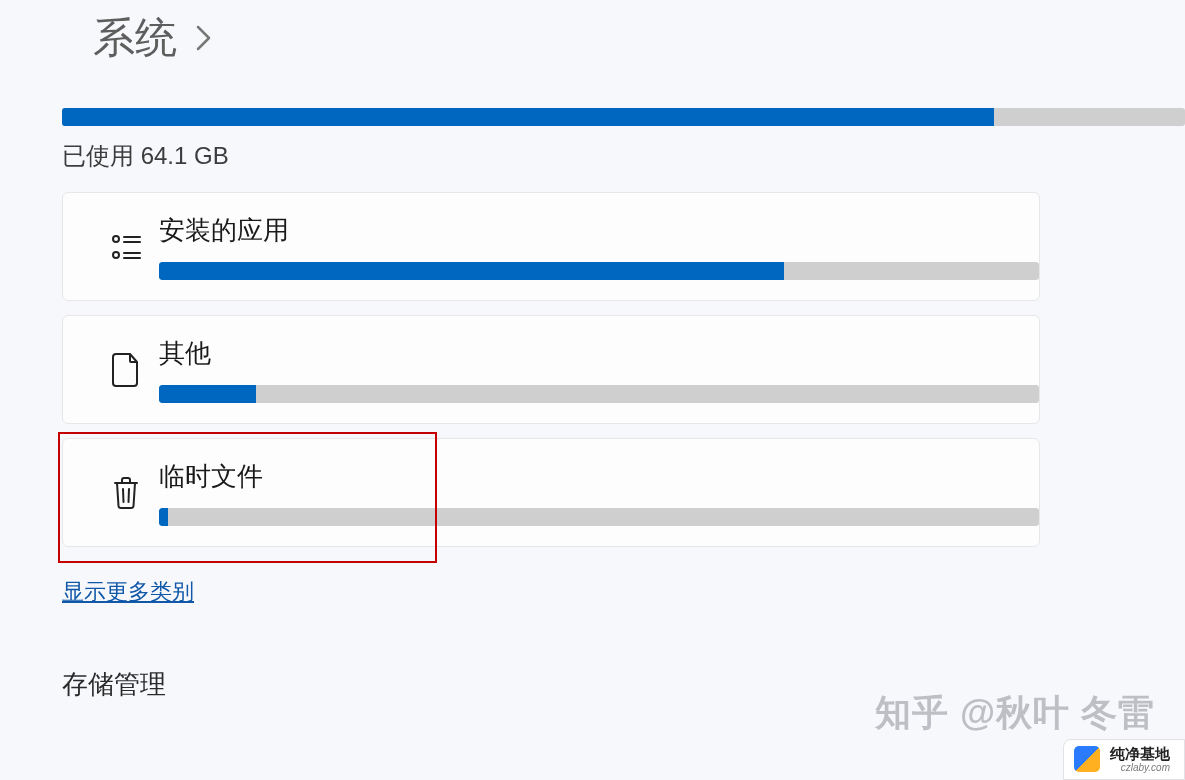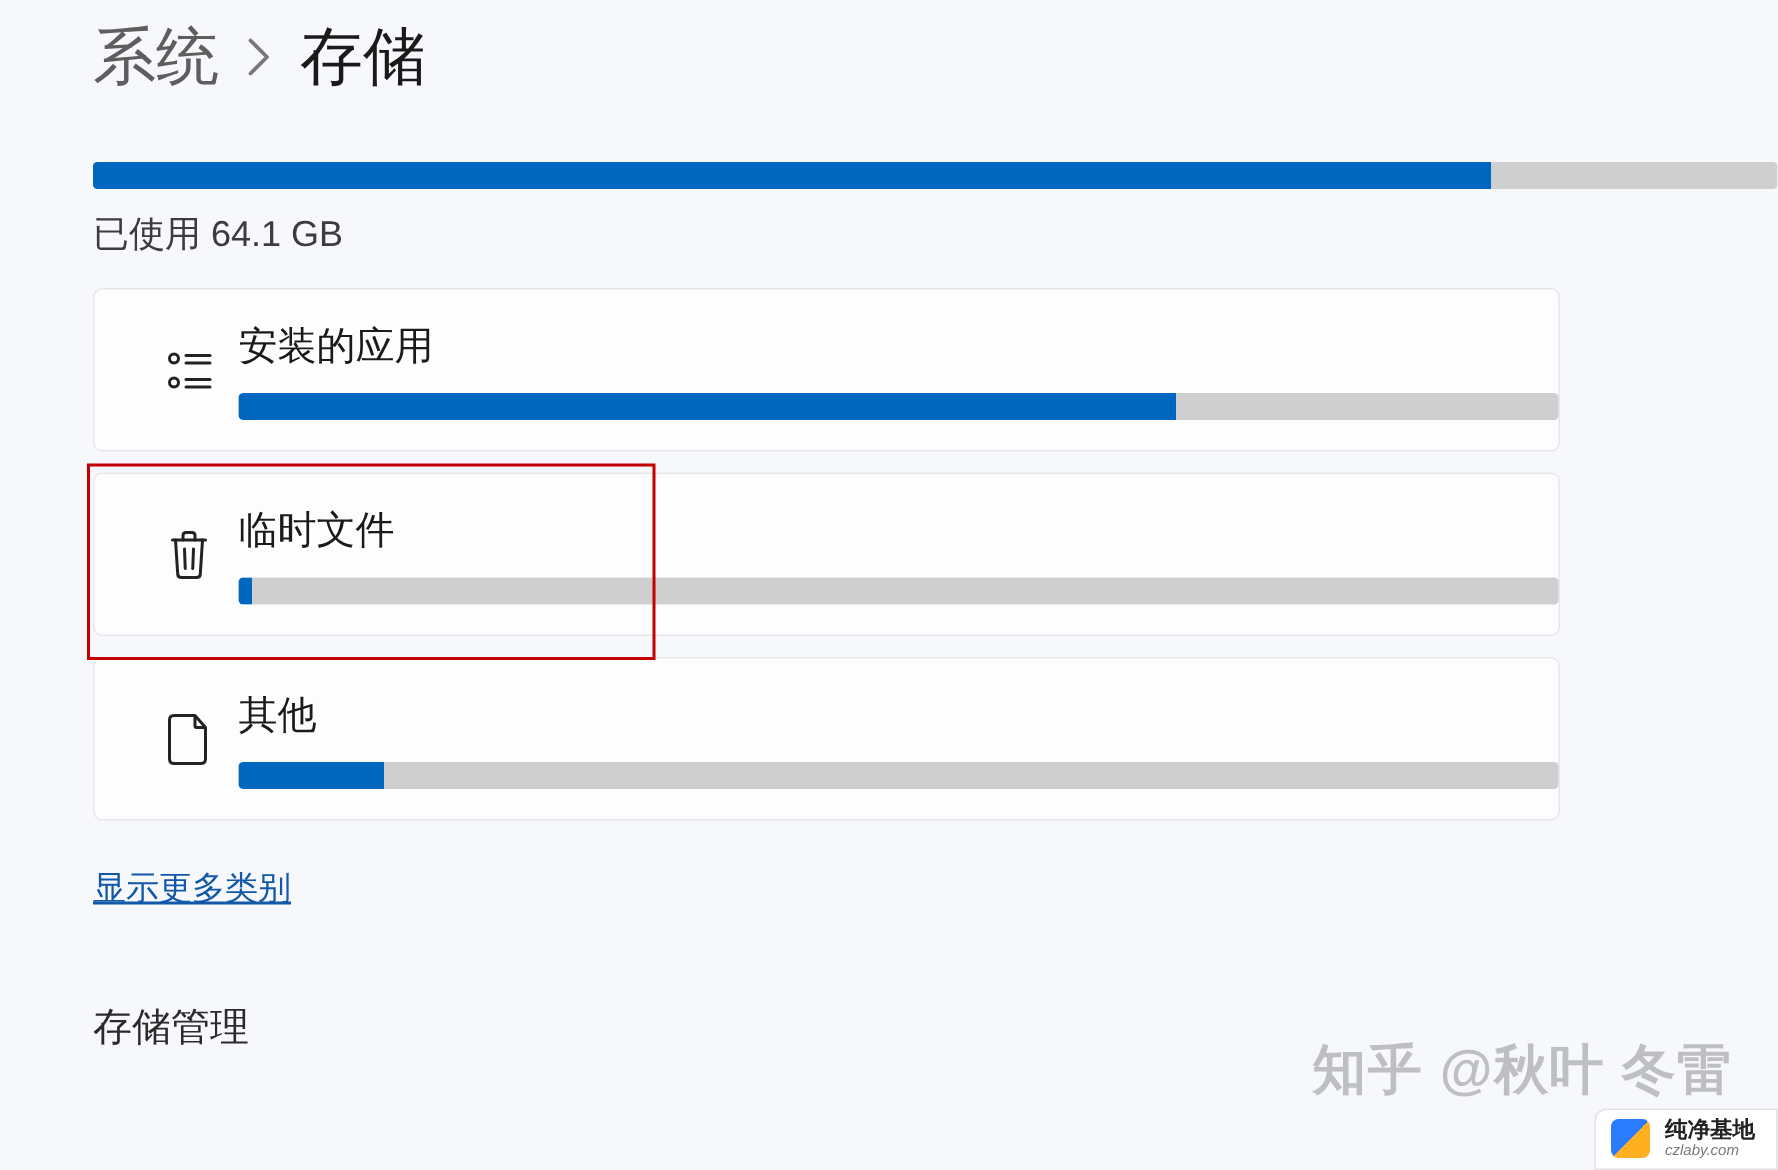--- a/index.html
+++ b/index.html
@@ -16,21 +16,21 @@
   }
   .breadcrumb {
     display: flex;
     align-items: center;
     gap: 18px;
     font-size: 42px;
     font-weight: 400;
     color: #5e5e5e;
     margin-bottom: 42px;
   }
-  .breadcrumb .bc-link { color: #5e5e5e; cursor: pointer; }
+  .breadcrumb .bc-link { color: #5e5e5e; cursor: pointer; margin-left: 31px; }
   .breadcrumb .bc-sep { color: #777; font-size: 36px; }
   .breadcrumb .bc-current { color: #1a1a1a; }
 
   .drive-title {
     font-size: 50px;
     font-weight: 600;
     margin-bottom: 24px;
   }
   .main-bar {
     height: 18px;
@@ -135,20 +135,21 @@
     right: 0;
     bottom: 0;
     display: flex;
     align-items: center;
     background: #fff;
     border: 1px solid #e2e2e6;
     border-radius: 8px 0 0 0;
     padding: 6px 14px 6px 10px;
     gap: 10px;
     user-select: none;
+    text-align: right;
   }
   .wm-logo .logo-square {
     width: 26px; height: 26px;
     border-radius: 5px;
     background: linear-gradient(135deg,#2a7bff 50%,#ffb020 50%);
   }
   .wm-logo .logo-text { display:flex; flex-direction:column; line-height:1.1;}
   .wm-logo .logo-title { font-size: 15px; font-weight: 700; color:#222;}
   .wm-logo .logo-sub { font-size: 10px; color:#7a7a7a;font-style:italic;}
 
@@ -159,21 +160,20 @@
 
 <div class="content">
 
   <div class="breadcrumb">
     <span class="bc-link">系统</span>
     <span class="bc-sep">
       <svg width="18" height="28" viewBox="0 0 18 28">
           <path d="M3 3 L14 14 L3 25" stroke="#777" stroke-width="2.5" fill="none" stroke-linecap="round" stroke-linejoin="round"></path>
         </svg>
     </span>
-    <span class="bc-current">存储</span>
   </div>
 
 
   <div class="main-bar">
     <div class="fill" style="width:83%"></div>
   </div>
 
   <div class="used-label">已使用 64.1 GB</div>
 
   
@@ -189,53 +189,53 @@
       </svg>
     </div>
     <div class="body-slot">
       <div class="cat-title">安装的应用</div>
       <div class="cat-bar">
         <div class="fill" style="width:71%"></div>
       </div>
     </div>
   </div>
 
+  <div class="card">
+    <div class="icon-slot">
+      <svg width="32" height="36" viewBox="0 0 32 36" stroke="#222" stroke-width="2" fill="none" stroke-linejoin="round">
+        <path d="M20 2 H6 Q3 2 3 5 V31 Q3 34 6 34 H24 Q27 34 27 31 V10 Z"></path>
+        <path d="M20 2 V9 Q20 10 21 10 H27"></path>
+      </svg>
+    </div>
+    <div class="body-slot">
+      <div class="cat-title">其他</div>
+      <div class="cat-bar">
+        <div class="fill" style="width:11%"></div>
+      </div>
+    </div>
+  </div>
+
   <div class="card highlighted">
     <div class="icon-slot">
       <svg width="32" height="36" viewBox="0 0 32 36" stroke="#222" stroke-width="2" fill="none" stroke-linejoin="round" stroke-linecap="round">
         <path d="M5 8 H27"></path>
         <path d="M12 8 V5 Q12 3 14 3 H18 Q20 3 20 5 V8"></path>
         <path d="M7 8 L8.5 31 Q8.7 33 11 33 H21 Q23.3 33 23.5 31 L25 8"></path>
         <line x1="13" y1="14" x2="13.5" y2="27"></line>
         <line x1="19" y1="14" x2="18.5" y2="27"></line>
       </svg>
     </div>
     <div class="body-slot">
       <div class="cat-title">临时文件</div>
       <div class="cat-bar">
         <div class="fill" style="width:1%"></div>
       </div>
     </div>
   </div>
 
-  <div class="card">
-    <div class="icon-slot">
-      <svg width="32" height="36" viewBox="0 0 32 36" stroke="#222" stroke-width="2" fill="none" stroke-linejoin="round">
-        <path d="M20 2 H6 Q3 2 3 5 V31 Q3 34 6 34 H24 Q27 34 27 31 V10 Z"></path>
-        <path d="M20 2 V9 Q20 10 21 10 H27"></path>
-      </svg>
-    </div>
-    <div class="body-slot">
-      <div class="cat-title">其他</div>
-      <div class="cat-bar">
-        <div class="fill" style="width:11%"></div>
-      </div>
-    </div>
-  </div>
-
   <a class="show-more">显示更多类别</a>
 
   <div class="section-heading">存储管理</div>
 
 </div>
 
 <div class="wm-zhihu">知乎 @秋叶 冬雷</div>
 
 <div class="wm-logo">
   <div class="logo-square"></div>

